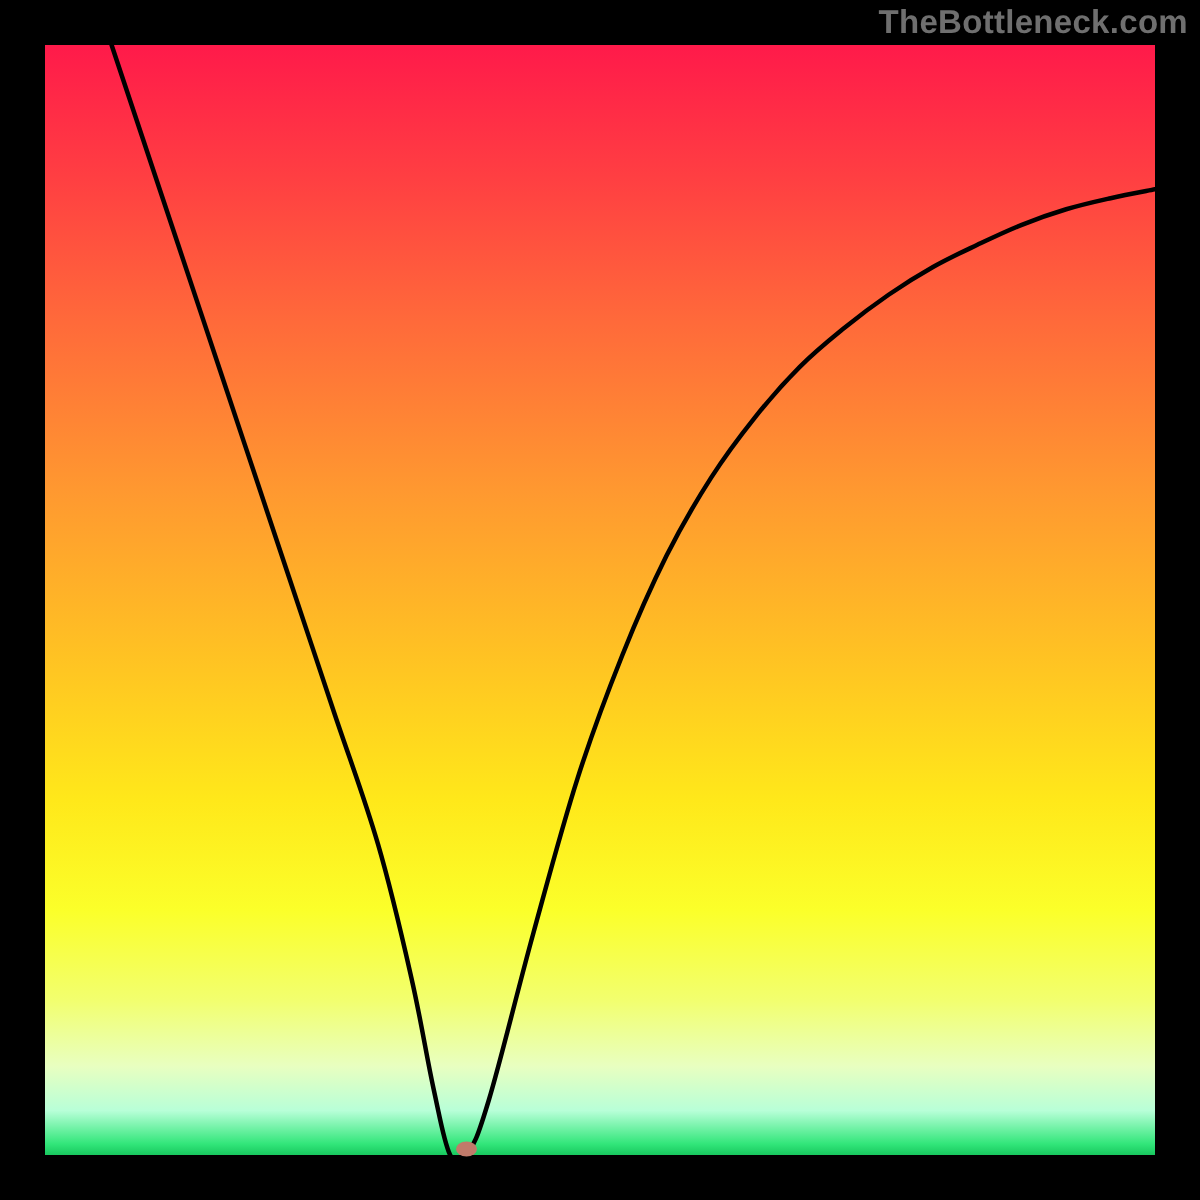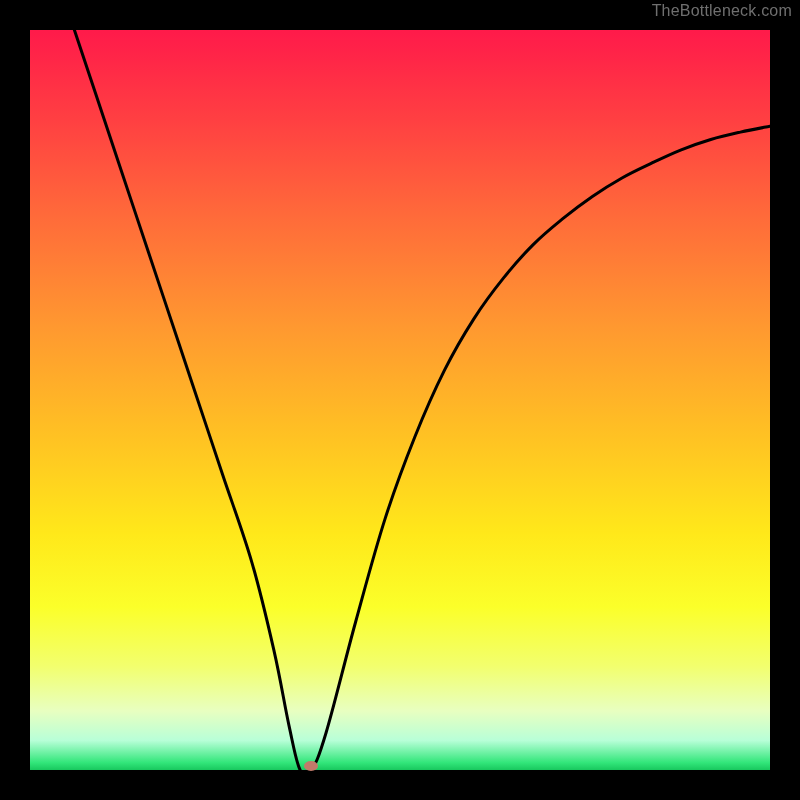--- a/index.html
+++ b/index.html
@@ -30,22 +30,22 @@
       #b8ffd8 96%,
       #32e67a 99%,
       #18c85e 100%
     );
   }
   .watermark {
     position: absolute;
     top: 2px;
     right: 8px;
     color: #6f6f6f;
-    font-size: 16px;
-    font-weight: 400;
+    font-size: 22px;
+    font-weight: 700;
     letter-spacing: 0.2px;
     z-index: 5;
   }
   svg.curve {
     position: absolute;
     left: 0;
     top: 0;
     width: 740px;
     height: 740px;
     z-index: 2;

